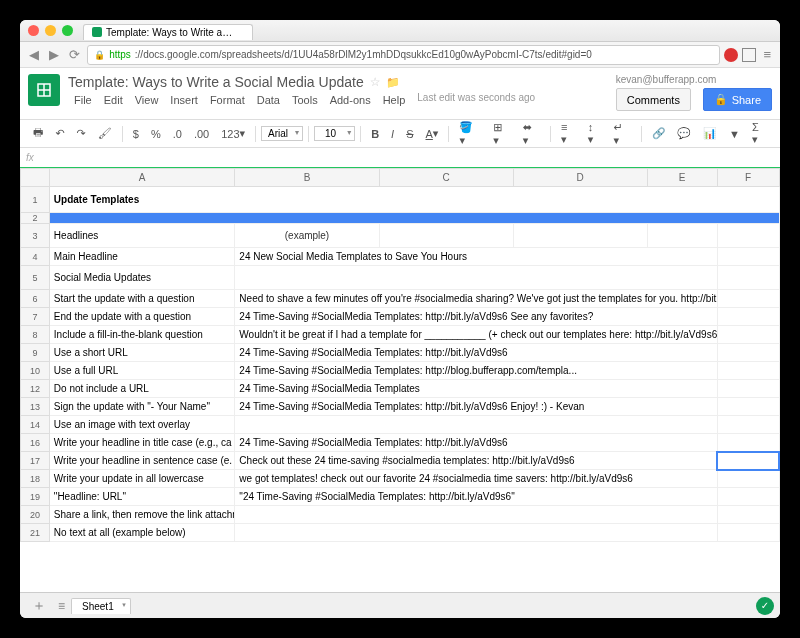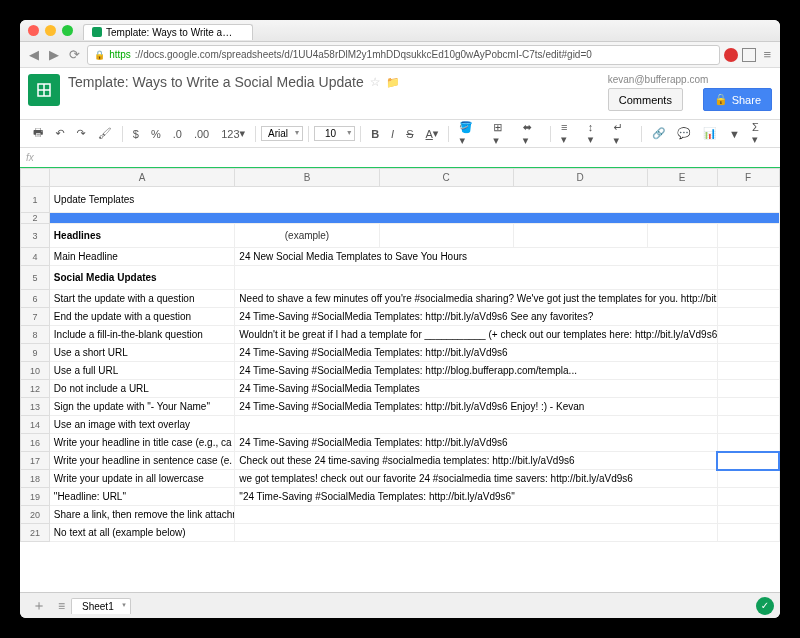--- a/index.html
+++ b/index.html
@@ -41,22 +41,22 @@
 .fxbar{height:20px;border-bottom:1px solid #22c55e;display:flex;align-items:center;padding:0 6px;font-size:10px;color:#aaa}
 .fxbar .fx{font-style:italic;margin-right:8px}
 .grid{flex:1;overflow:auto;background:#fff;position:relative}
 table{border-collapse:collapse;width:100%;table-layout:fixed}
 .colhead td{background:#f5f5f5;border:1px solid #ddd;text-align:center;font-size:10px;color:#666;height:18px}
 .colhead .corner{width:28px;background:#f5f5f5}
 .rowhead{width:28px;background:#f5f5f5;text-align:center;font-size:9px;color:#666;border:1px solid #ddd}
 td.cell{border:1px solid #eee;font-size:10px;padding:2px 4px;height:18px;white-space:nowrap;overflow:hidden}
 .r1 .cell{height:26px}
 .r2 .cell{background:#4285f4;height:6px;padding:0}
-.title-cell{font-size:18px;font-weight:normal}
-.section{font-size:12px;font-weight:bold;height:24px!important}
+.title-cell{font-size:18px;font-weight:bold}
+.section{font-size:12px;font-weight:normal;height:24px!important}
 .example{font-size:10px;color:#333}
 .selected{border:2px solid #4285f4!important}
 .sheetbar{height:26px;background:#f0f0f0;border-top:1px solid #ccc;display:flex;align-items:center;padding:0 6px;gap:6px}
 .addsheet{color:#888;font-size:14px;padding:0 6px}
 .allsheets{color:#888;font-size:12px}
 .sheettab{background:#fff;border:1px solid #ccc;border-bottom:none;padding:2px 16px 2px 10px;font-size:10px;position:relative;border-radius:2px 2px 0 0}
 .sheettab::after{content:"▾";position:absolute;right:4px;font-size:7px;color:#888}
 .explore{margin-left:auto;width:18px;height:18px;background:#0f9d58;border-radius:50%;display:flex;align-items:center;justify-content:center;color:#fff;font-size:10px}
 .cA{width:180px}.cB{width:140px}.cC{width:130px}.cD{width:130px}.cE{width:68px}.cF{width:60px}
 </style>
@@ -97,25 +97,37 @@
           <line x1="4" y1="12" x2="20" y2="12" stroke="#fff" stroke-width="2"></line>
           <line x1="12" y1="4" x2="12" y2="20" stroke="#fff" stroke-width="2"></line>
         </svg>
     </div>
     <div class="docinfo">
       <div class="doctitle">
         <span>Template: Ways to Write a Social Media Update</span>
         <span class="star">☆</span>
         <span class="folder">📁</span>
       </div>
+      <div class="menubar">
+        <span class="menuitem">File</span>
+        <span class="menuitem">Edit</span>
+        <span class="menuitem">View</span>
+        <span class="menuitem">Insert</span>
+        <span class="menuitem">Format</span>
+        <span class="menuitem">Data</span>
+        <span class="menuitem">Tools</span>
+        <span class="menuitem">Add-ons</span>
+        <span class="menuitem">Help</span>
+        <span class="lastedit">Last edit was seconds ago</span>
+      </div>
     </div>
     <div class="rightbar">
       <div>
         <div class="acct">kevan@bufferapp.com</div>
-        <div style="display:flex;gap:20px;margin-top:3px;justify-content:flex-end">
+        <div style="display:flex;gap:12px;margin-top:3px;justify-content:flex-end">
           <button class="btn">Comments</button>
           <button class="btn share">
               <span>🔒</span>
               <span>Share</span>
             </button>
         </div>
       </div>
     </div>
   </div>
 

